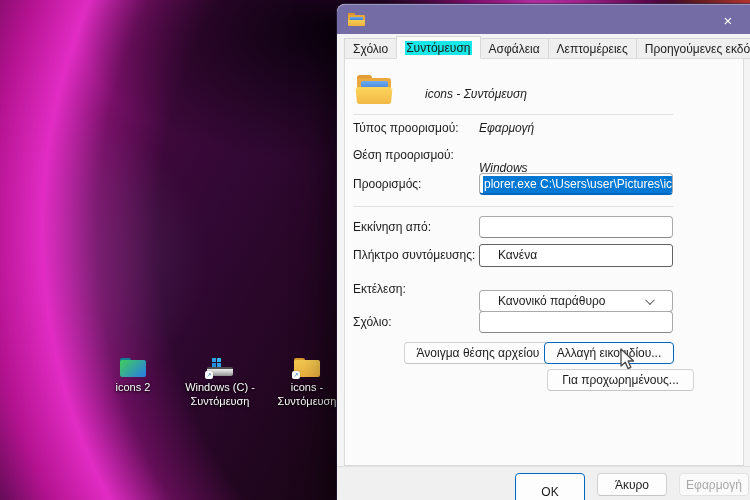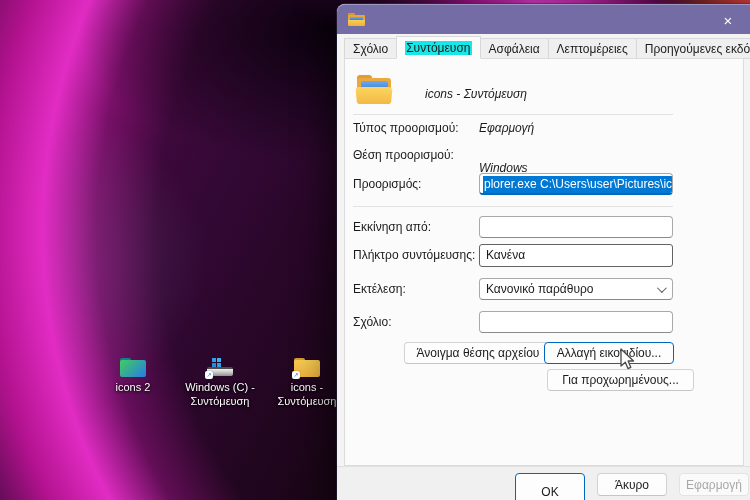--- a/index.html
+++ b/index.html
@@ -81,25 +81,25 @@
   .bf-front { position:absolute; left:0; top:13px; width:34px; height:16px;
     background:linear-gradient(180deg,#fcd55e,#f2b844); border-radius:3px 4px 4px 4px;
     transform:perspective(40px) rotateX(-12deg); transform-origin:bottom; }
 
   .lbl { position:absolute; left:8px; white-space:nowrap; }
   .val { position:absolute; left:134px; white-space:nowrap;font-style:italic; }
   .sep { position:absolute; left:8px; width:320px; height:1px; background:#e2e2e2; }
 
   .field { position:absolute; left:134px; width:194px; height:22px; background:#fff;
     border:1px solid #a9a9a9; border-bottom-color:#8a8a8a; border-radius:4px;
-    padding:0 6px; line-height:20px; font-size:12px; color:#1b1b1b; font-family:"Liberation Sans",sans-serif; }
+    padding:0 18px; line-height:20px; font-size:12px; color:#1b1b1b; font-family:"Liberation Sans",sans-serif; }
   .field.target { border-bottom:2px solid #0067c0; padding:0 3px; overflow:hidden; }
   .field.target .sel { background:#0078d4; color:#fff; display:inline-block; line-height:17px; margin-top:1px; padding:0 1px; white-space:nowrap; }
   .field.keyfield { border:1px solid #636363; border-radius:3px; height:23px; line-height:21px; }
-  .select { display:flex; align-items:center; }
+  .select { display:flex; align-items:center;margin-top:12px; }
   .select .sel-text { flex:1; }
   .chev { width:7px; height:7px; border-right:1.4px solid #5a5a5a; border-bottom:1.4px solid #5a5a5a;
     transform:rotate(45deg) translateY(-2px); margin-right:2px; }
 
   .btn { position:absolute; height:22px; background:#fdfdfd; border:1px solid #d2d2d2;
     border-bottom-color:#c5c5c5; border-radius:4px; font-size:12px; color:#1b1b1b;
     display:flex; align-items:center; justify-content:center; white-space:nowrap;
     font-family:"Liberation Sans",sans-serif; }
   .btn.accent { border:1.6px solid #0067c0; }
   .btn.disabled { color:#a8a8a8; background:#fafafa; border-color:#e3e3e3; }

